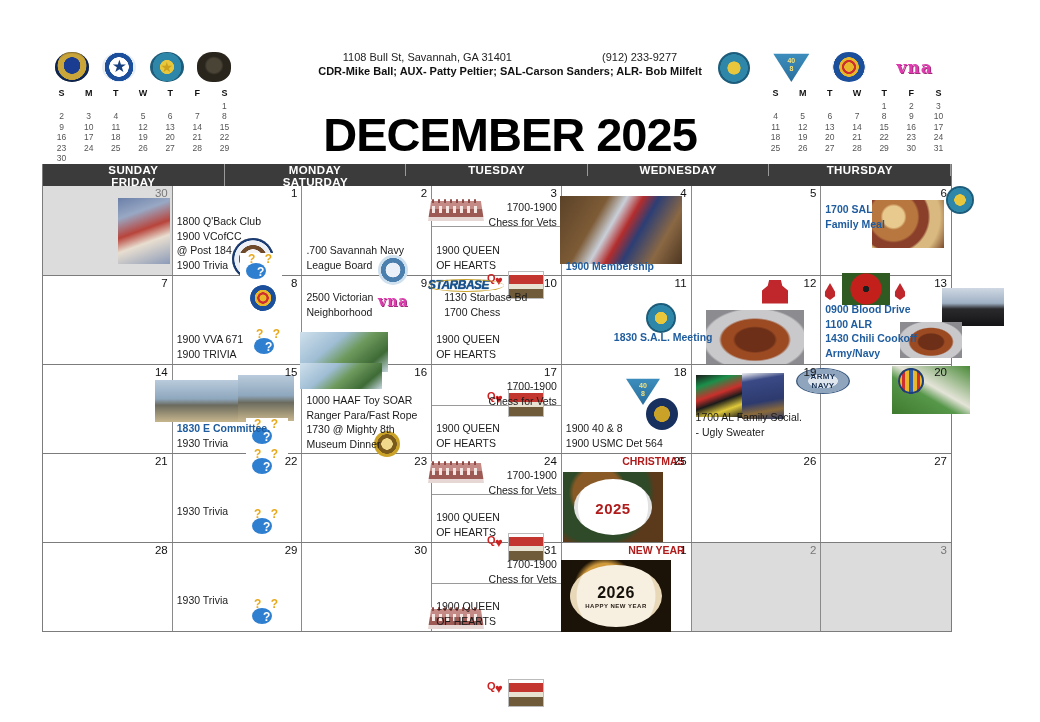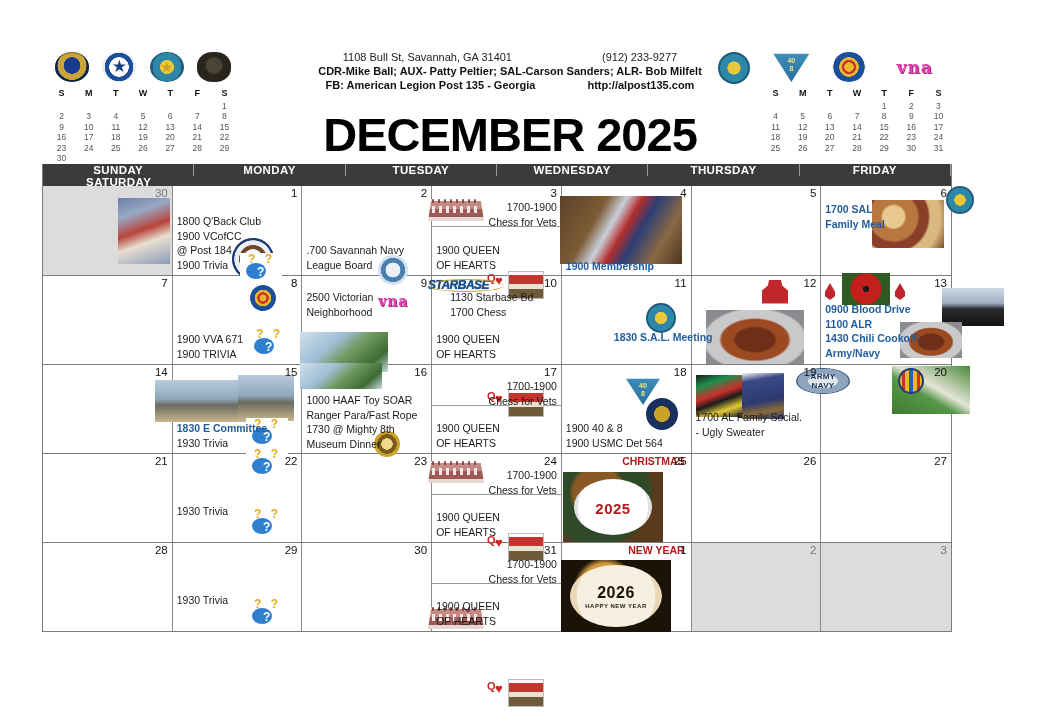--- a/index.html
+++ b/index.html
@@ -137,21 +137,21 @@
   
   .cal {
     position: absolute;
     left: 42px; top: 164px;
     width: 910px;
     border: 1px solid #7c7c7c;
     border-top: none;
   }
   .dow-head {
     display: grid;
-    grid-template-columns: repeat(6, 1fr);
+    grid-template-columns: repeat(5, 1fr);
     background: #3b3b3b;
     height: 22px;
   }
   .dow-head .cell {
     color: #fff;
     font-size: 11.5px;
     font-weight: bold;
     letter-spacing: 0.4px;
     display: flex; align-items: center; justify-content: center;
     border-right: 1px solid #9a9a9a;
@@ -449,24 +449,20 @@
           <div class="d blank">.</div>
         </div>
     </div>
 
     <div class="title-block">
       <div class="addr-row">
         <span>1108 Bull St, Savannah, GA 31401</span>
         <span>(912) 233-9277</span>
       </div>
       <div class="officers">CDR-Mike Ball; AUX- Patty Peltier; SAL-Carson Sanders; ALR- Bob Milfelt</div>
-      <div class="fb-row">
-        <span>FB: American Legion Post 135 - Georgia</span>
-        <span>http://alpost135.com</span>
-      </div>
     </div>
     <div class="month-title">DECEMBER 2025</div>
 
     <div class="mini right">
       <div class="mini-badges">
         <div class="badge-tri"></div>
         <div class="mini-badge badge-vn"></div>
         <div class="badge-vna">vna</div>
       </div>
       <div class="mini-grid" id="mini-next-grid">
@@ -591,21 +587,21 @@
           </div>
           <div class="day">
             <div class="daynum">9</div>
             <div class="ev ev-bl" style="bottom: auto; top: 14px;">
               <div>2500 Victorian</div>
               <div>Neighborhood</div>
             </div>
           </div>
           <div class="day">
             <div class="daynum">10</div>
-            <div class="ev ev-tl" style="left: 18px; right: auto; top: 14px; text-align: left;">
+            <div class="ev ev-tl" style="left: 12px; right: auto; top: 14px; text-align: left;">
               <div>1130 Starbase Bd</div>
               <div>1700 Chess</div>
             </div>
             <div class="ev ev-bl" style="bottom: 3px;">
               <div>1900 QUEEN</div>
               <div>OF HEARTS</div>
             </div>
           </div>
           <div class="day">
             <div class="daynum">11</div>

